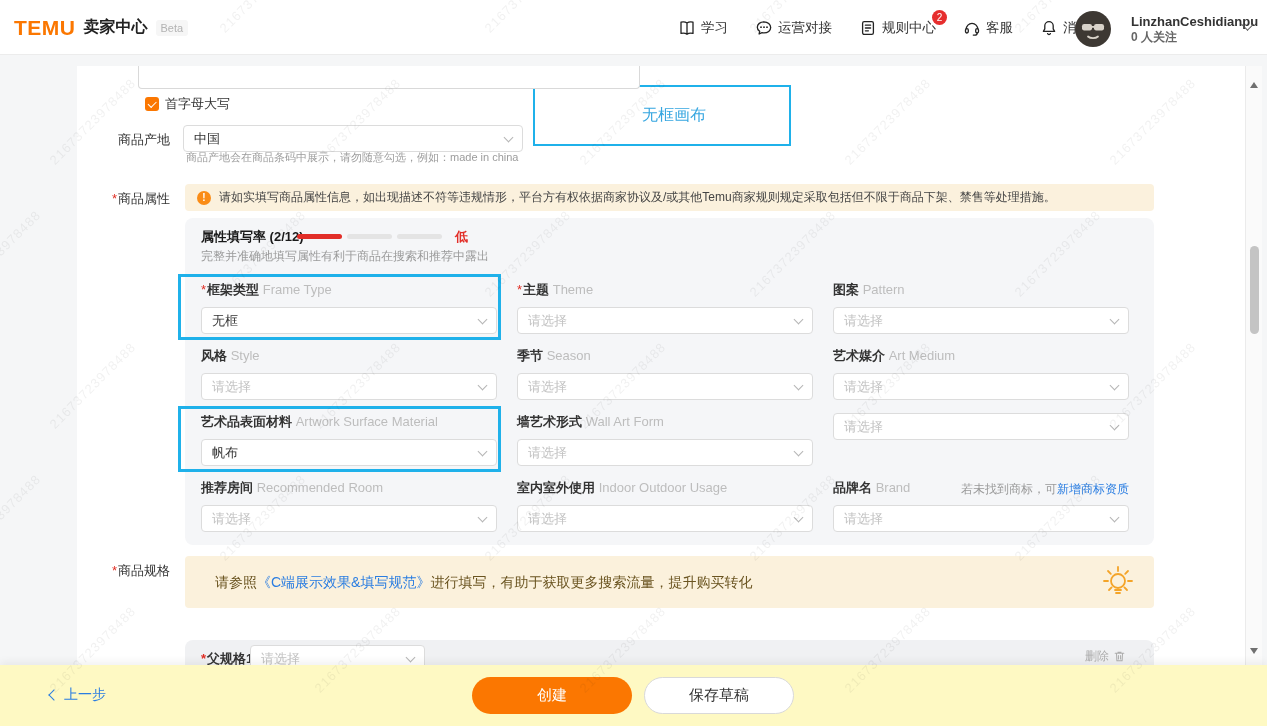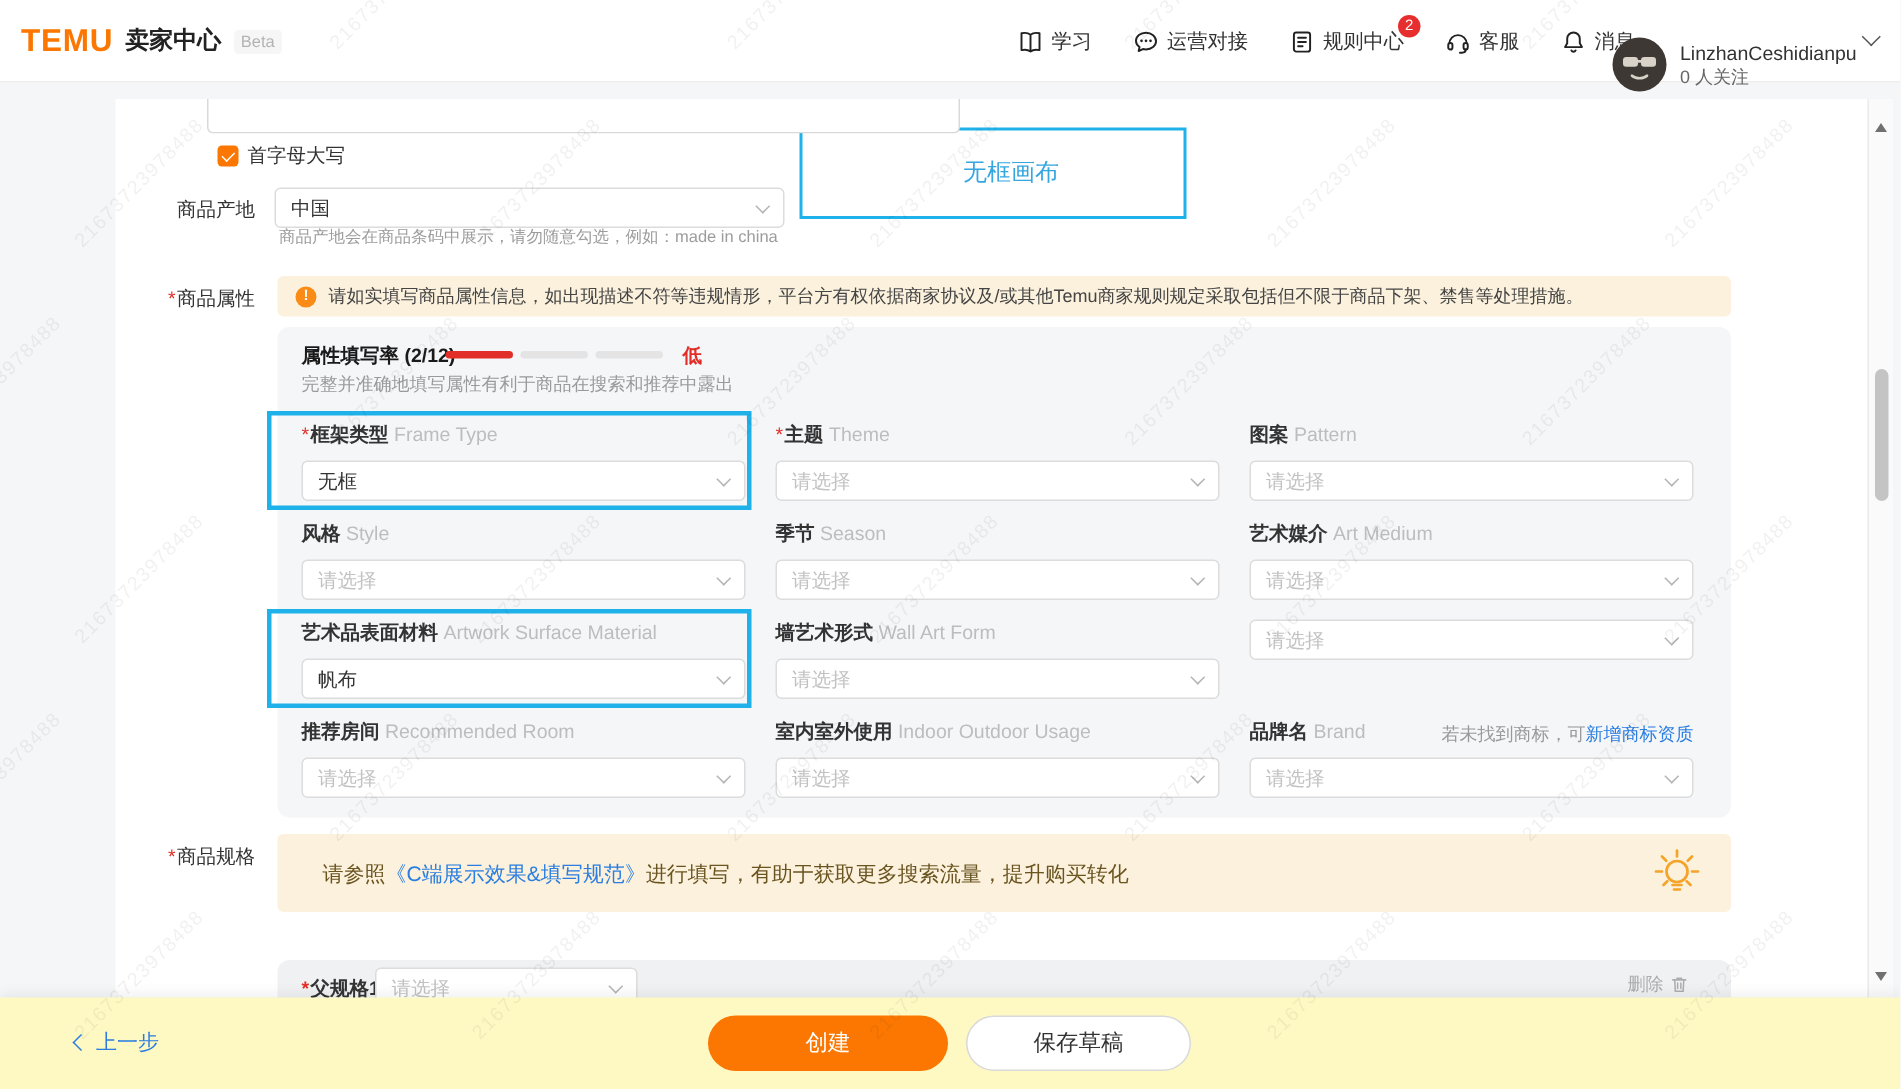--- a/index.html
+++ b/index.html
@@ -13,21 +13,21 @@
   .logo { font-size:21px; font-weight:800; color:#fb7701; letter-spacing:.5px; }
   .app-title { font-size:16px; font-weight:700; color:#222; }
   .beta { font-size:11px; color:#b3b3b3; background:#f6f6f6; border-radius:3px; padding:2px 5px; }
   .nav-pill { position:absolute; left:368px; top:9px; height:37px; background:#f4f4f5; border-radius:8px; display:flex; align-items:center; padding:0 6px; }
   .nav-item { font-size:13.5px; color:#333; padding:0 14px; cursor:pointer; white-space:nowrap; }
   .nav-item.active { font-weight:700; color:#111; }
   .menu { position:absolute; left:678px; top:0; height:55px; display:flex; align-items:center; gap:27px; }
   .menu-item { display:flex; align-items:center; gap:5px; font-size:13.5px; color:#333; cursor:pointer; position:relative; white-space:nowrap; }
   .menu-item svg { display:block; }
   .badge { position:absolute; top:-9px; right:-11px; min-width:15px; height:15px; border-radius:8px; background:#e62e2e; color:#fff; font-size:10px; line-height:15px; text-align:center; padding:0 3px; }
-  .user-chip { position:absolute; left:1075px; top:25px; display:flex; align-items:center; gap:9px; cursor:pointer; }
+  .user-chip { position:absolute; left:1075px; top:11px; display:flex; align-items:center; gap:20px; cursor:pointer;font-weight:bold; }
   .avatar { width:36px; height:36px; border-radius:50%; background:#3d3833; overflow:hidden; flex:0 0 auto; }
   .user-name { font-size:13px; color:#333; line-height:16px; }
   .user-followers { font-size:12px; color:#666; line-height:15px; }
   .chev-down-lg { width:9px; height:9px; border-right:1.6px solid #555; border-bottom:1.6px solid #555; transform:rotate(45deg); margin-left:10px; margin-top:-4px; }
 
   
   .main-bg { position:absolute; left:77px; top:66px; width:1168px; height:599px; background:#fff; z-index:1; }
   .label-col { position:absolute; left:77px; width:93px; text-align:right; font-size:13px; color:#333; z-index:4; }
   .req { color:#e02e24; margin-right:1px; }
 

